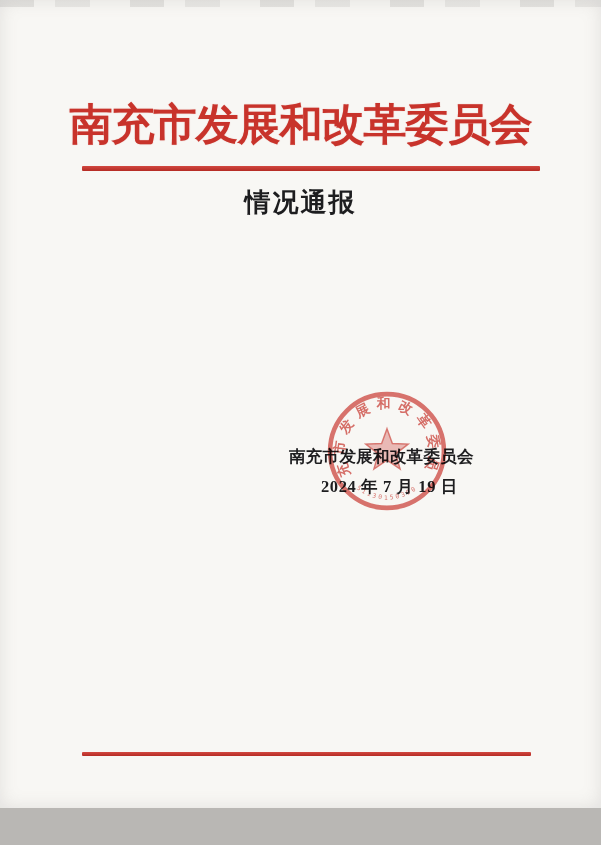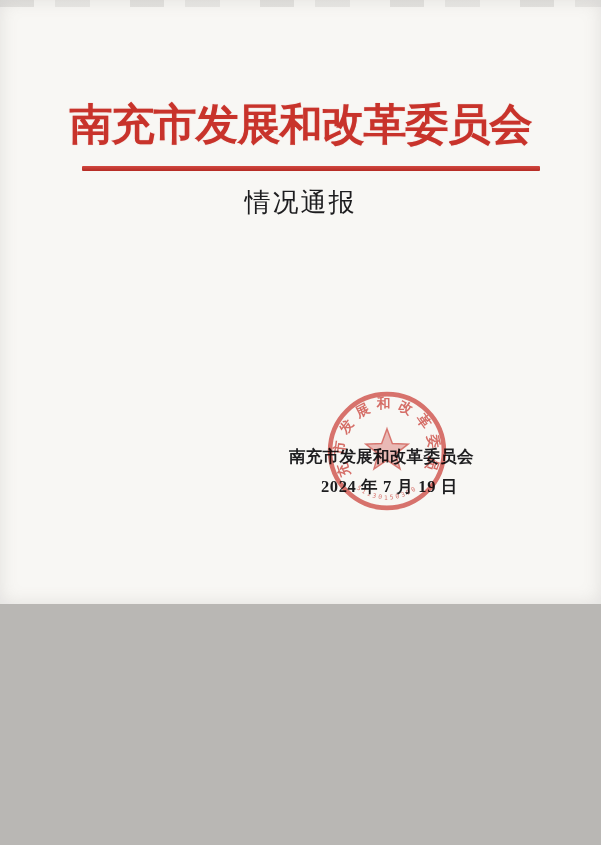--- a/index.html
+++ b/index.html
@@ -9,21 +9,21 @@
     --paper:#f8f7f4;
   }
   *{margin:0;padding:0;box-sizing:border-box;}
   html,body{width:601px;height:845px;}
   body{
     font-family:"Liberation Serif","DejaVu Serif",serif;
     background:#b9b7b4;
   }
   .page{
     position:relative;
-    width:601px;height:604px;
+    width:601px;height:808px;
     background:var(--paper);
     overflow:hidden;
     box-shadow:inset 0 0 18px rgba(120,118,114,.18);
   }
   
   .page::before{
     content:"";
     position:absolute;top:0;left:0;right:0;height:7px;
     background:repeating-linear-gradient(90deg,
       rgba(150,148,145,.30) 0 34px, rgba(150,148,145,0) 34px 55px,
@@ -41,21 +41,21 @@
   }
   .red-rule-top{
     position:absolute;top:166px;left:82px;width:458px;height:5px;
     background:linear-gradient(to bottom,#d24840,#b52b24);
     border-radius:1px;
   }
   .notice-title{
     position:absolute;top:185px;left:0;right:0;
     text-align:center;
     font-family:"Liberation Sans","DejaVu Sans",sans-serif;
-    font-size:26px;font-weight:normal;letter-spacing:2px;
+    font-size:26px;font-weight:bold;letter-spacing:2px;
     color:var(--ink-black);
   }
   .body-paragraph{
     position:absolute;top:241px;left:84px;width:429px;
     font-size:18px;font-weight:600;
     letter-spacing:-0.6px;
     line-height:33px;
     text-align:justify;text-justify:inter-ideograph;
     text-indent:2em;
     color:var(--ink-black);

